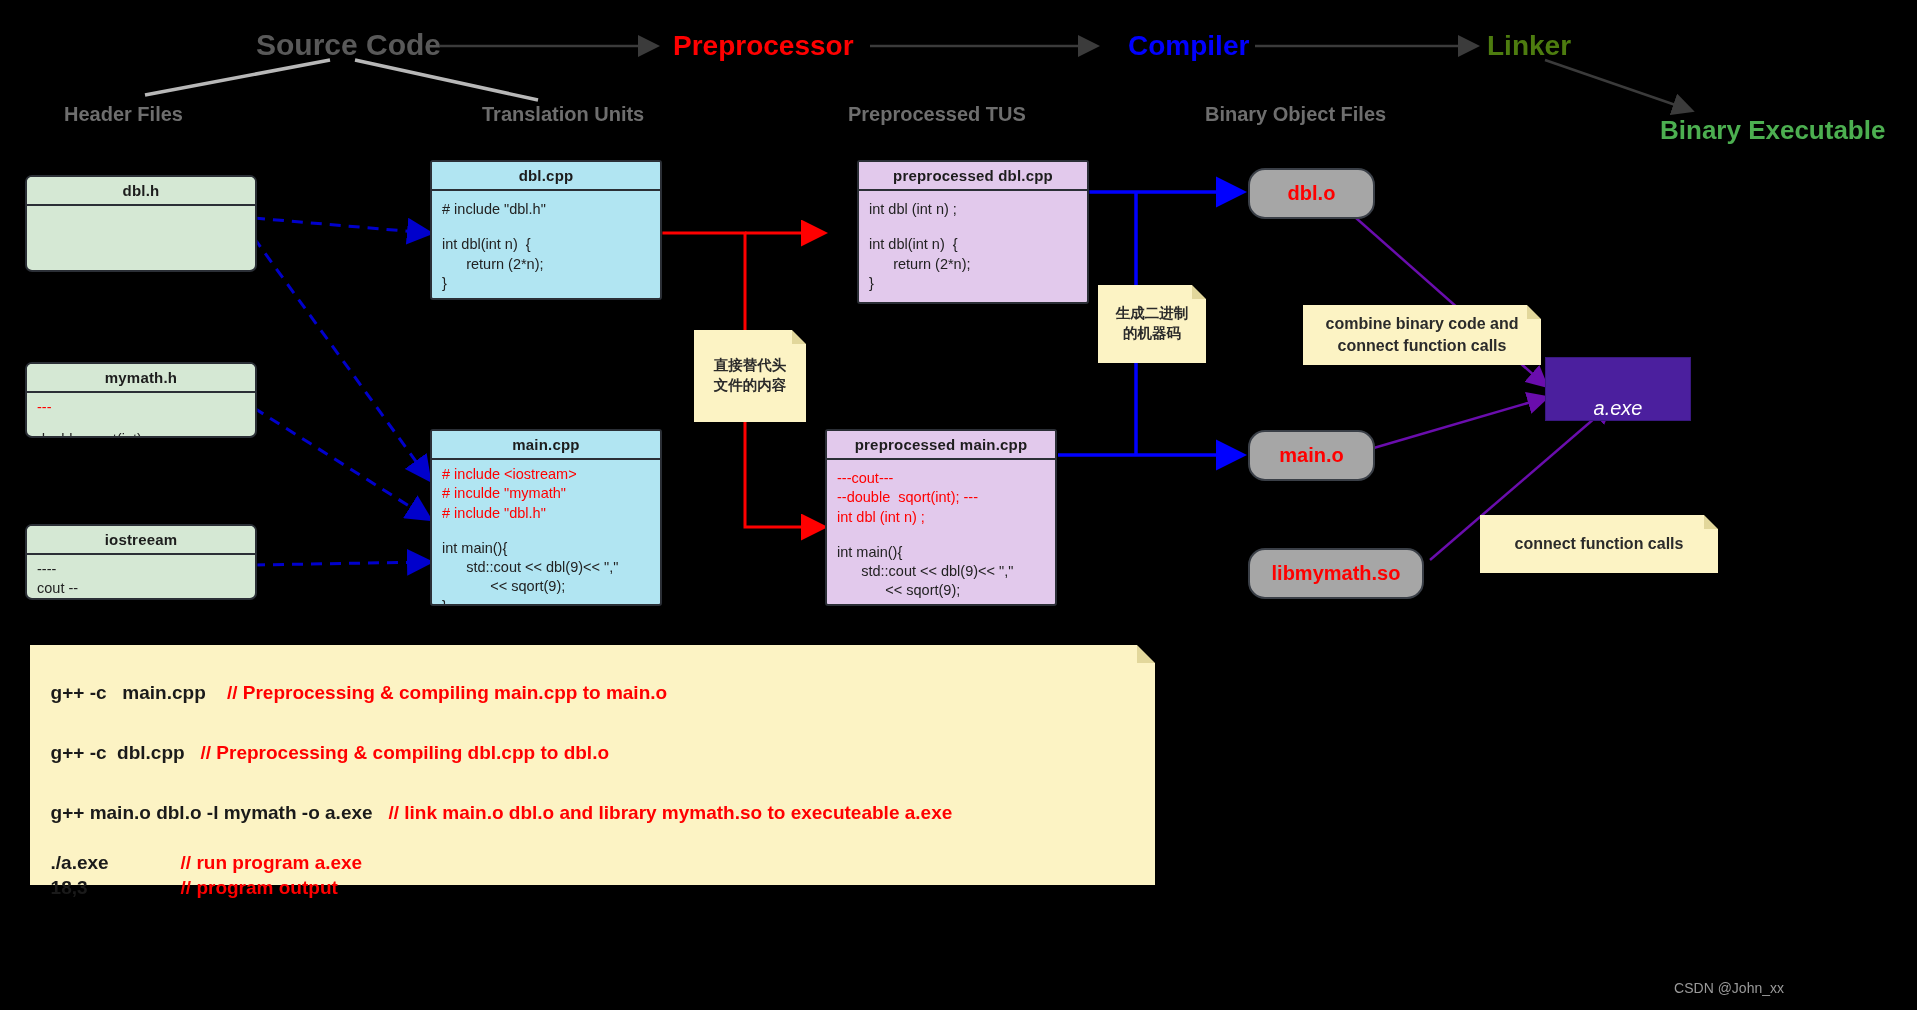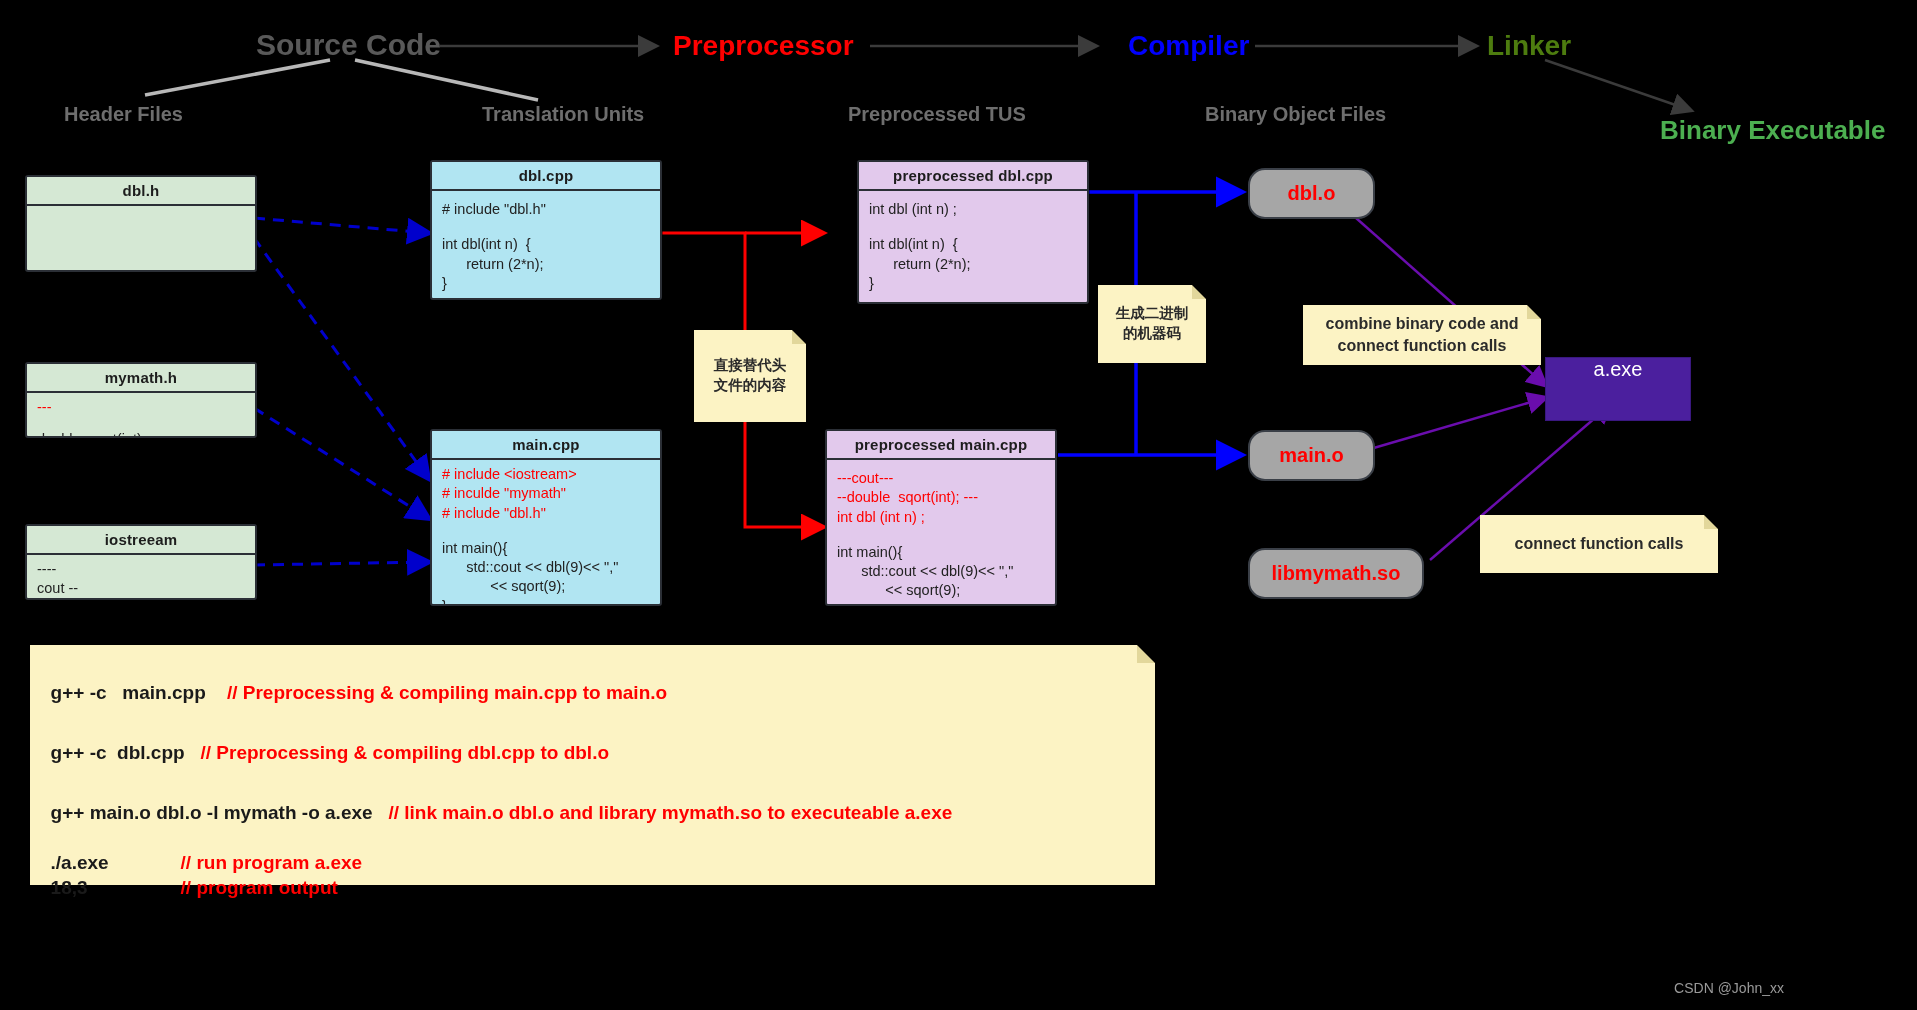--- a/index.html
+++ b/index.html
@@ -15,21 +15,21 @@
   .stage-lnk   {font-size:28px;color:#4d7c0f;}
   .sublabel    {position:absolute;font-size:20px;font-weight:bold;color:#6e6e6e;white-space:nowrap;}
   .binexe      {position:absolute;font-size:26px;font-weight:bold;color:#4caf50;white-space:nowrap;}
 
   
   .filebox{position:absolute;border:2px solid #2b2f36;border-radius:3px;overflow:hidden;
            box-shadow:1px 1px 0 rgba(0,0,0,.4);}
   .filebox .bt{font-size:15px;font-weight:bold;color:#1d1d1d;text-align:center;
                padding:5px 0 5px;border-bottom:2px solid #2b2f36;letter-spacing:.2px;}
   .filebox .bb{padding:9px 9px 9px 10px;font-size:14.5px;line-height:1.33;color:#222;}
-  .green  {background:#d5e8d4;}
+  .green  {background:#d5e8d4;border-radius:7px;}
   .green .bt{background:#d5e8d4;}
   .blue   {background:#b1e5f2;}
   .blue .bt{background:#b1e5f2;}
   .purple {background:#e2c9ec;}
   .purple .bt{background:#e2c9ec;}
   .red{color:#ff0000;}
   .code{white-space:pre;font-family:"Liberation Sans","DejaVu Sans",sans-serif;}
 
   
   .note{position:absolute;background:#fcf3c4;color:#2b2b2b;font-weight:bold;
@@ -38,21 +38,21 @@
   .note .fold{position:absolute;right:0;top:0;width:0;height:0;
         border-left:14px solid #e2d79b;border-top:14px solid #000;}
   .note-cn{font-size:14.5px;padding:0 6px;}
   .note-en{font-size:16px;padding:0 10px;}
 
   
   .pill{position:absolute;background:#a6a6a6;border:2px solid #3a3f47;border-radius:17px;
         display:flex;align-items:center;justify-content:center;color:#ff0000;
         font-weight:bold;font-size:20px;}
   .exe{position:absolute;background:#4b1f9e;border:1px solid #3a1880;
-       display:flex;align-items:flex-start;justify-content:center;color:#fff;font-size:20px;}
+       display:flex;align-items:flex-end;justify-content:center;color:#fff;font-size:20px;font-style:italic;}
 
   
   .cmdcard{position:absolute;background:#fcf3c4;}
   .cmdcard .fold{position:absolute;right:0;top:0;width:0;height:0;
         border-left:18px solid #e2d79b;border-top:18px solid #000;}
   .cmdline{position:absolute;white-space:pre;font-weight:bold;font-size:19px;color:#1a1a1a;}
   .cmt{color:#ff0000;}
 
   .watermark{position:absolute;font-size:14px;color:#9a9a9a;}
 </style>

